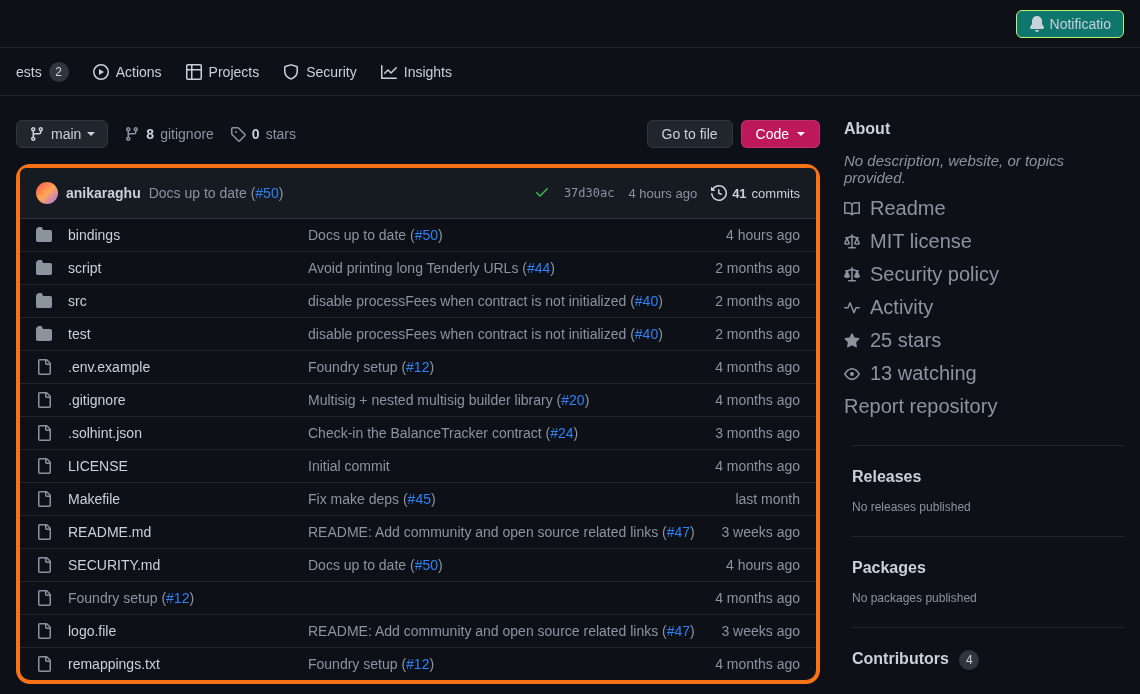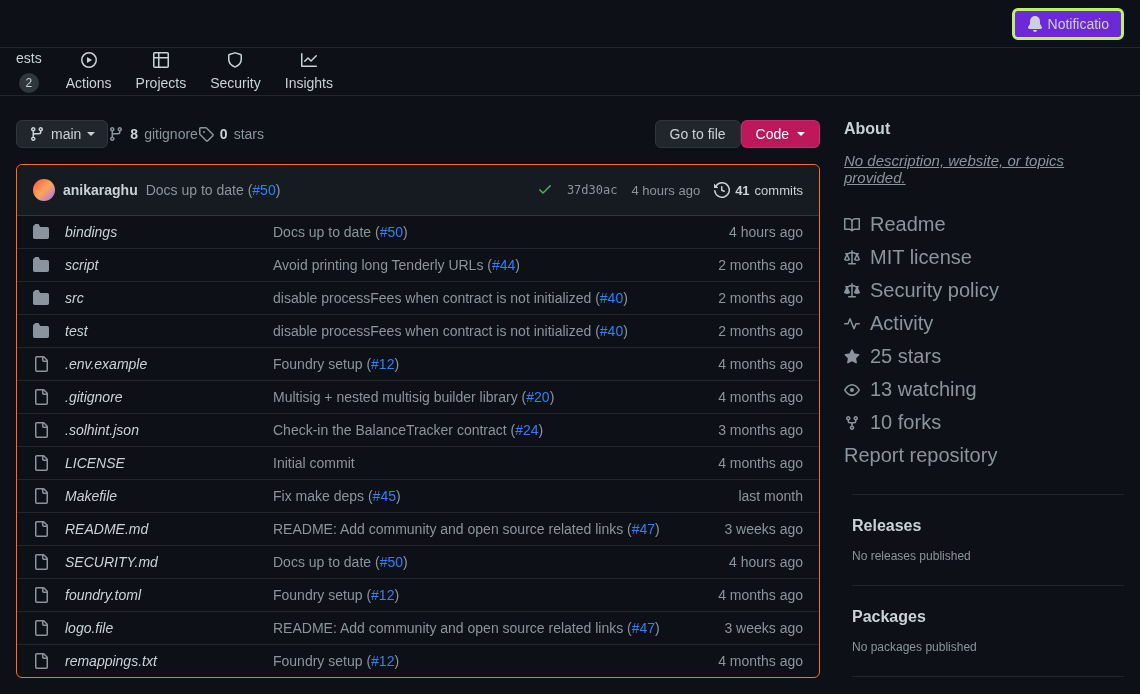--- a/index.html
+++ b/index.html
@@ -17,43 +17,42 @@
   border-bottom: 1px solid #21262d;
   display: flex;
   justify-content: flex-end;
   align-items: center;
   padding: 0 16px;
 }
 .notif-btn {
   display: flex;
   align-items: center;
   gap: 5px;
-  background: #6d28d9;
-  border: 3px solid #bef264;
+  background: #0f766e;
+  border: 1px solid #bef264;
   border-radius: 6px;
   padding: 5px 12px;
   color: #c9d1d9;
   font-size: 14px;
 }
 .tabs-row {
   display: flex;
   align-items: center;
   gap: 24px;
   padding: 0 16px;
   height: 48px;
   border-bottom: 1px solid #21262d;
 }
 .tab {
   display: flex;
   align-items: center;
   gap: 7px;
   color: #c9d1d9;
   font-size: 14px;
   cursor: pointer;
-  flex-direction: column;
 }
 .tab .count {
   background: #30363d;
   color: #c9d1d9;
   border-radius: 999px;
   font-size: 12px;
   min-width: 20px;
   height: 20px;
   display: inline-flex;
   align-items: center;
@@ -67,61 +66,61 @@
   gap: 24px;
 }
 .main-col { flex: 1; min-width: 0; }
 .sidebar { width: 280px; }
 .toolbar {
   display: flex;
   align-items: center;
   justify-content: space-between;
   margin-bottom: 16px;
 }
-.toolbar-left { display: flex; align-items: center; gap: 0; }
+.toolbar-left { display: flex; align-items: center; gap: 16px; }
 .branch-btn {
   display: flex;
   align-items: center;
   gap: 6px;
   background: #21262d;
   border: 1px solid #30363d;
   border-radius: 6px;
   padding: 5px 12px;
   color: #c9d1d9;
   font-weight: 500;
 }
 .branches-link, .tags-link {
   display: flex;
   align-items: center;
   gap: 6px;
   color: #8b949e;
 }
 .branches-link b, .tags-link b { color: #c9d1d9; font-weight: 600; }
-.toolbar-right { display: flex; }
+.toolbar-right { display: flex; gap: 8px; }
 .gotofile-btn {
   background: #21262d;
   border: 1px solid #30363d;
   border-radius: 6px;
   padding: 5px 14px;
   color: #c9d1d9;
 }
 .code-btn {
   background: #be185d;
   border: 1px solid rgba(240,246,252,0.1);
   border-radius: 6px;
   padding: 5px 14px;
   color: #fff;
   display: flex;
   align-items: center;
   gap: 8px;
   font-weight: 500;
 }
 .file-box {
-  border: 1px solid #f97316;
-  border-radius: 6px;
+  border: 4px solid #f97316;
+  border-radius: 14px;
 }
 .commit-header {
   background: #161b22;
   border-bottom: 1px solid #30363d;
   border-radius: 6px 6px 0 0;
   padding: 14px 16px;
   display: flex;
   align-items: center;
   justify-content: space-between;
 }
@@ -140,26 +139,26 @@
 .commits-link b { font-weight: 600; }
 .file-row {
   display: flex;
   align-items: center;
   padding: 8px 16px;
   border-bottom: 1px solid #21262d;
 }
 .file-row:last-child { border-bottom: none; }
 .file-icon { width: 18px; margin-right: 14px; color: #8b949e; display:inline-flex; }
 .folder-icon { color: #8b949e; }
-.file-name { width: 208px; color: #c9d1d9; font-style: italic; }
+.file-name { width: 240px; color: #c9d1d9; }
 .file-msg { flex: 1; color: #8b949e; }
 .file-msg a { color: #2f81f7; }
 .file-time { color: #8b949e; text-align: right; }
 .sidebar h2 { font-size: 16px; font-weight: 600; color: #c9d1d9; margin-bottom: 14px; }
-.sidebar .desc { color: #8b949e; font-style: italic; margin-bottom: 22px; font-size: 15px; text-decoration: underline; }
+.sidebar .desc { color: #8b949e; font-style: italic; margin-bottom: 6px; font-size: 15px; }
 .meta-list { list-style: none; }
 .meta-list li {
   display: flex; align-items: center; gap: 10px;
   color: #8b949e; padding: 5px 0; font-size: 20px;
 }
 .sidebar .sec {
   border-top: 1px solid #21262d;
   margin-top: 22px;
   padding-top: 22px;
   margin-left: 8px;
@@ -412,21 +411,20 @@
             <span class="file-name">SECURITY.md</span>
             <span class="file-msg"><span>Docs up to date (</span><a class="link">#50</a><span>)</span></span>
             <span class="file-time">4 hours ago</span>
           </div>
           <div class="file-row">
             <span class="file-icon">
               <svg width="16" height="16" viewBox="0 0 16 16">
                 <path d="M2 1.75C2 .784 2.784 0 3.75 0h6.586c.464 0 .909.184 1.237.513l2.914 2.914c.329.328.513.773.513 1.237v9.586A1.75 1.75 0 0 1 13.25 16h-9.5A1.75 1.75 0 0 1 2 14.25Zm1.75-.25a.25.25 0 0 0-.25.25v12.5c0 .138.112.25.25.25h9.5a.25.25 0 0 0 .25-.25V6h-2.75A1.75 1.75 0 0 1 9 4.25V1.5Zm6.75.062V4.25c0 .138.112.25.25.25h2.688l-.011-.013-2.914-2.914-.013-.011Z"></path>
               </svg>
             </span>
-            <span class="file-name">foundry.toml</span>
             <span class="file-msg"><span>Foundry setup (</span><a class="link">#12</a><span>)</span></span>
             <span class="file-time">4 months ago</span>
           </div>
           <div class="file-row">
             <span class="file-icon">
               <svg width="16" height="16" viewBox="0 0 16 16">
                 <path d="M2 1.75C2 .784 2.784 0 3.75 0h6.586c.464 0 .909.184 1.237.513l2.914 2.914c.329.328.513.773.513 1.237v9.586A1.75 1.75 0 0 1 13.25 16h-9.5A1.75 1.75 0 0 1 2 14.25Zm1.75-.25a.25.25 0 0 0-.25.25v12.5c0 .138.112.25.25.25h9.5a.25.25 0 0 0 .25-.25V6h-2.75A1.75 1.75 0 0 1 9 4.25V1.5Zm6.75.062V4.25c0 .138.112.25.25.25h2.688l-.011-.013-2.914-2.914-.013-.011Z"></path>
               </svg>
             </span>
             <span class="file-name">logo.file</span>
@@ -491,28 +489,20 @@
           </span>
           <span>25 stars</span>
         </li>
       <li class="hoverable">
           <span class="icon">
             <svg width="16" height="16" viewBox="0 0 16 16">
               <path d="M8 2c1.981 0 3.671.992 4.933 2.078 1.27 1.091 2.187 2.345 2.637 3.023a1.62 1.62 0 0 1 0 1.798c-.45.678-1.367 1.932-2.637 3.023C11.67 13.008 9.981 14 8 14c-1.981 0-3.671-.992-4.933-2.078C1.797 10.83.88 9.576.43 8.898a1.62 1.62 0 0 1 0-1.798c.45-.677 1.367-1.931 2.637-3.022C4.33 2.992 6.019 2 8 2ZM1.679 7.932a.12.12 0 0 0 0 .136c.411.622 1.241 1.75 2.366 2.717C5.176 11.758 6.527 12.5 8 12.5c1.473 0 2.825-.742 3.955-1.715 1.124-.967 1.954-2.096 2.366-2.717a.12.12 0 0 0 0-.136c-.412-.621-1.242-1.75-2.366-2.717C10.824 4.242 9.473 3.5 8 3.5c-1.473 0-2.825.742-3.955 1.715-1.124.967-1.954 2.096-2.366 2.717ZM8 10a2 2 0 1 1-.001-3.999A2 2 0 0 1 8 10Z"></path>
             </svg>
           </span>
           <span>13 watching</span>
-        </li>
-      <li class="hoverable">
-          <span class="icon">
-            <svg width="16" height="16" viewBox="0 0 16 16">
-              <path d="M5 5.372v.878c0 .414.336.75.75.75h4.5a.75.75 0 0 0 .75-.75v-.878a2.25 2.25 0 1 1 1.5 0v.878a2.25 2.25 0 0 1-2.25 2.25h-1.5v2.128a2.251 2.251 0 1 1-1.5 0V8.5h-1.5A2.25 2.25 0 0 1 3.5 6.25v-.878a2.25 2.25 0 1 1 1.5 0ZM5 3.25a.75.75 0 1 0-1.5 0 .75.75 0 0 0 1.5 0Zm6.75.75a.75.75 0 1 0 0-1.5.75.75 0 0 0 0 1.5Zm-3 8.75a.75.75 0 1 0-1.5 0 .75.75 0 0 0 1.5 0Z"></path>
-            </svg>
-          </span>
-          <span>10 forks</span>
         </li>
       <li class="hoverable">
           <span>Report repository</span>
         </li>
     </ul>
 
     <div class="sec">
       <h2>Releases</h2>
       <div class="sub">No releases published</div>
     </div>

